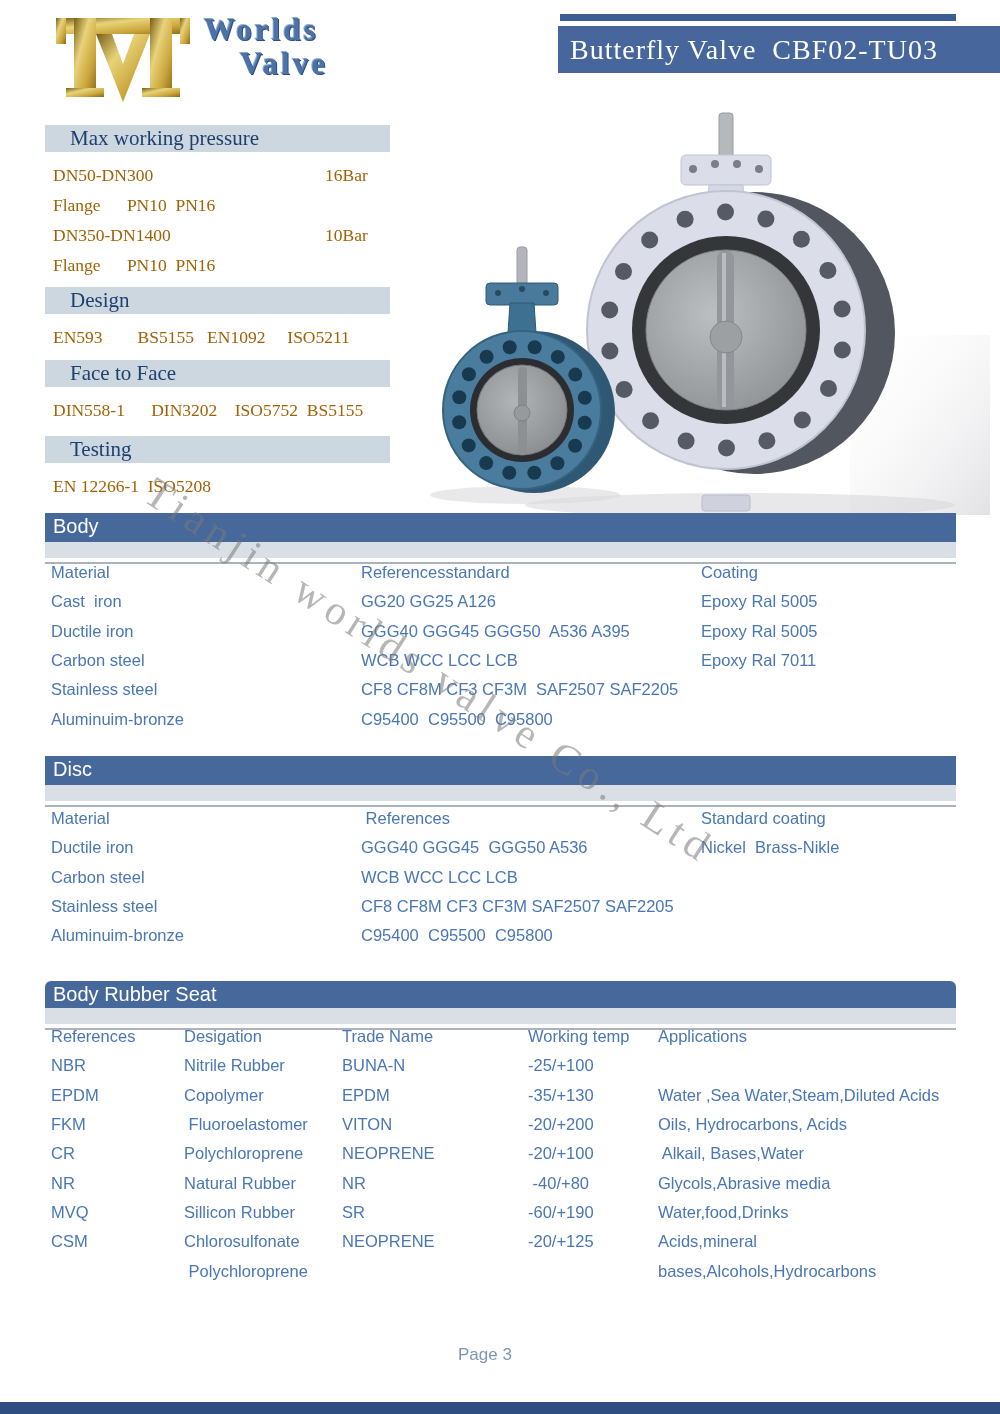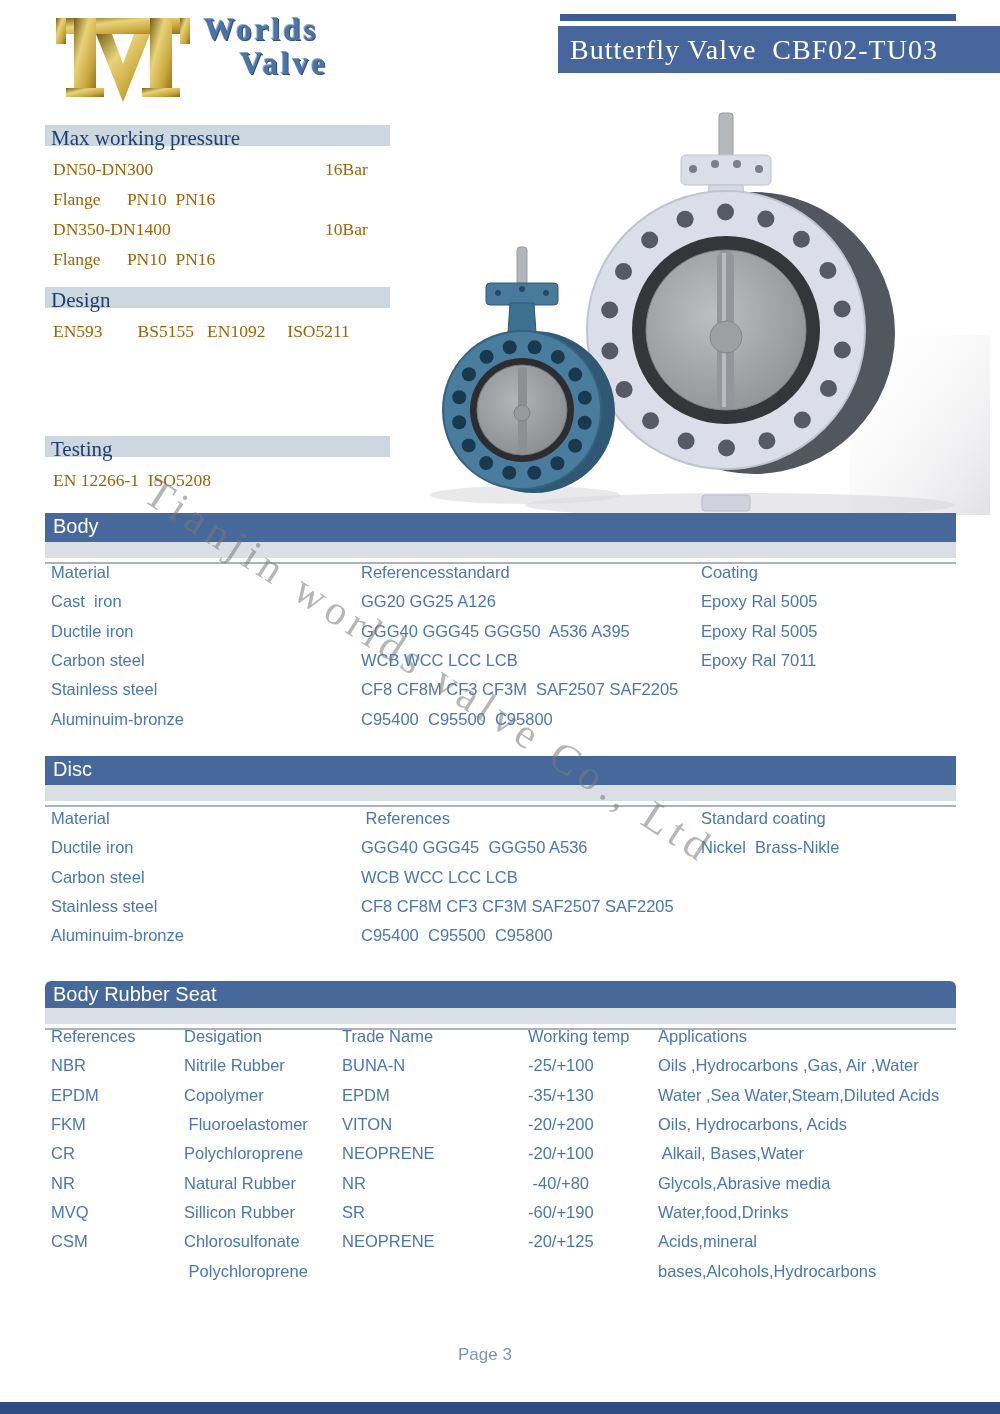--- a/index.html
+++ b/index.html
@@ -15,21 +15,21 @@
     font-weight:bold;font-size:31px;letter-spacing:3px;color:#4c73a8;
     text-shadow:1px 1px 0 #2e4f7e, -1px -1px 0 #8fa9cc;}
   .banner-strip{position:absolute;left:560px;top:14px;width:396px;height:7px;background:#3c5e95;}
   .banner{position:absolute;left:558px;top:26px;width:480px;height:47px;background:#46669c;
     color:#ffffff;font-family:"Liberation Serif",serif;font-size:28px;line-height:47px;
     padding-left:12px;box-sizing:border-box;letter-spacing:1px;white-space:pre;}
 
   
   .spec-block{position:absolute;left:45px;width:345px;}
   .spec-bar{background:#ccd7e0;color:#1f3f6e;font-family:"Liberation Serif",serif;
-    font-size:21px;height:21px;line-height:27px;padding-left:6px;box-sizing:border-box;}
+    font-size:21px;height:27px;line-height:27px;padding-left:25px;box-sizing:border-box;}
   .spec-rows{margin-top:8px;}
   .spec-row{position:relative;height:30px;line-height:30px;font-family:"Liberation Serif",serif;
     font-size:17.5px;color:#a16207;padding-left:8px;white-space:pre;}
   .spec-row .sr{position:absolute;left:280px;top:0;}
   #spec-0{top:125px;} #spec-1{top:287px;} #spec-2{top:360px;} #spec-3{top:436px;}
 
   
   .photo{position:absolute;left:430px;top:95px;z-index:1;}
 
   
@@ -176,20 +176,26 @@
         <div class="spec-row"><span>DN350-DN1400</span><span class="sr">10Bar</span></div>
         <div class="spec-row"><span>Flange      PN10  PN16</span></div>
       </div>
   </div>
   <div class="spec-block" id="spec-1">
     <div class="spec-bar">Design</div>
     <div class="spec-rows">
         <div class="spec-row"><span>EN593        BS5155   EN1092     ISO5211</span></div>
       </div>
   </div>
+  <div class="spec-block" id="spec-2">
+    <div class="spec-bar">Face to Face</div>
+    <div class="spec-rows">
+        <div class="spec-row"><span>DIN558-1      DIN3202    ISO5752  BS5155</span></div>
+      </div>
+  </div>
   <div class="spec-block" id="spec-3">
     <div class="spec-bar">Testing</div>
     <div class="spec-rows">
         <div class="spec-row"><span>EN 12266-1  ISO5208</span></div>
       </div>
   </div>
 
   <div class="sec-bar" style="top:513px;">Body</div>
   <div class="sec-light" style="top:542px;"></div>
   <div class="sec-rule" style="top:562px;"></div>
@@ -266,21 +272,20 @@
         <div class="tcell">Desigation</div>
         <div class="tcell">Trade Name</div>
         <div class="tcell">Working temp</div>
         <div class="tcell">Applications</div>
       </div>
       <div class="trow">
         <div class="tcell">NBR</div>
         <div class="tcell">Nitrile Rubber</div>
         <div class="tcell">BUNA-N</div>
         <div class="tcell">-25/+100</div>
-        <div class="tcell">Oils ,Hydrocarbons ,Gas, Air ,Water</div>
       </div>
       <div class="trow">
         <div class="tcell">EPDM</div>
         <div class="tcell">Copolymer</div>
         <div class="tcell">EPDM</div>
         <div class="tcell">-35/+130</div>
         <div class="tcell">Water ,Sea Water,Steam,Diluted Acids</div>
       </div>
       <div class="trow">
         <div class="tcell">FKM</div>

